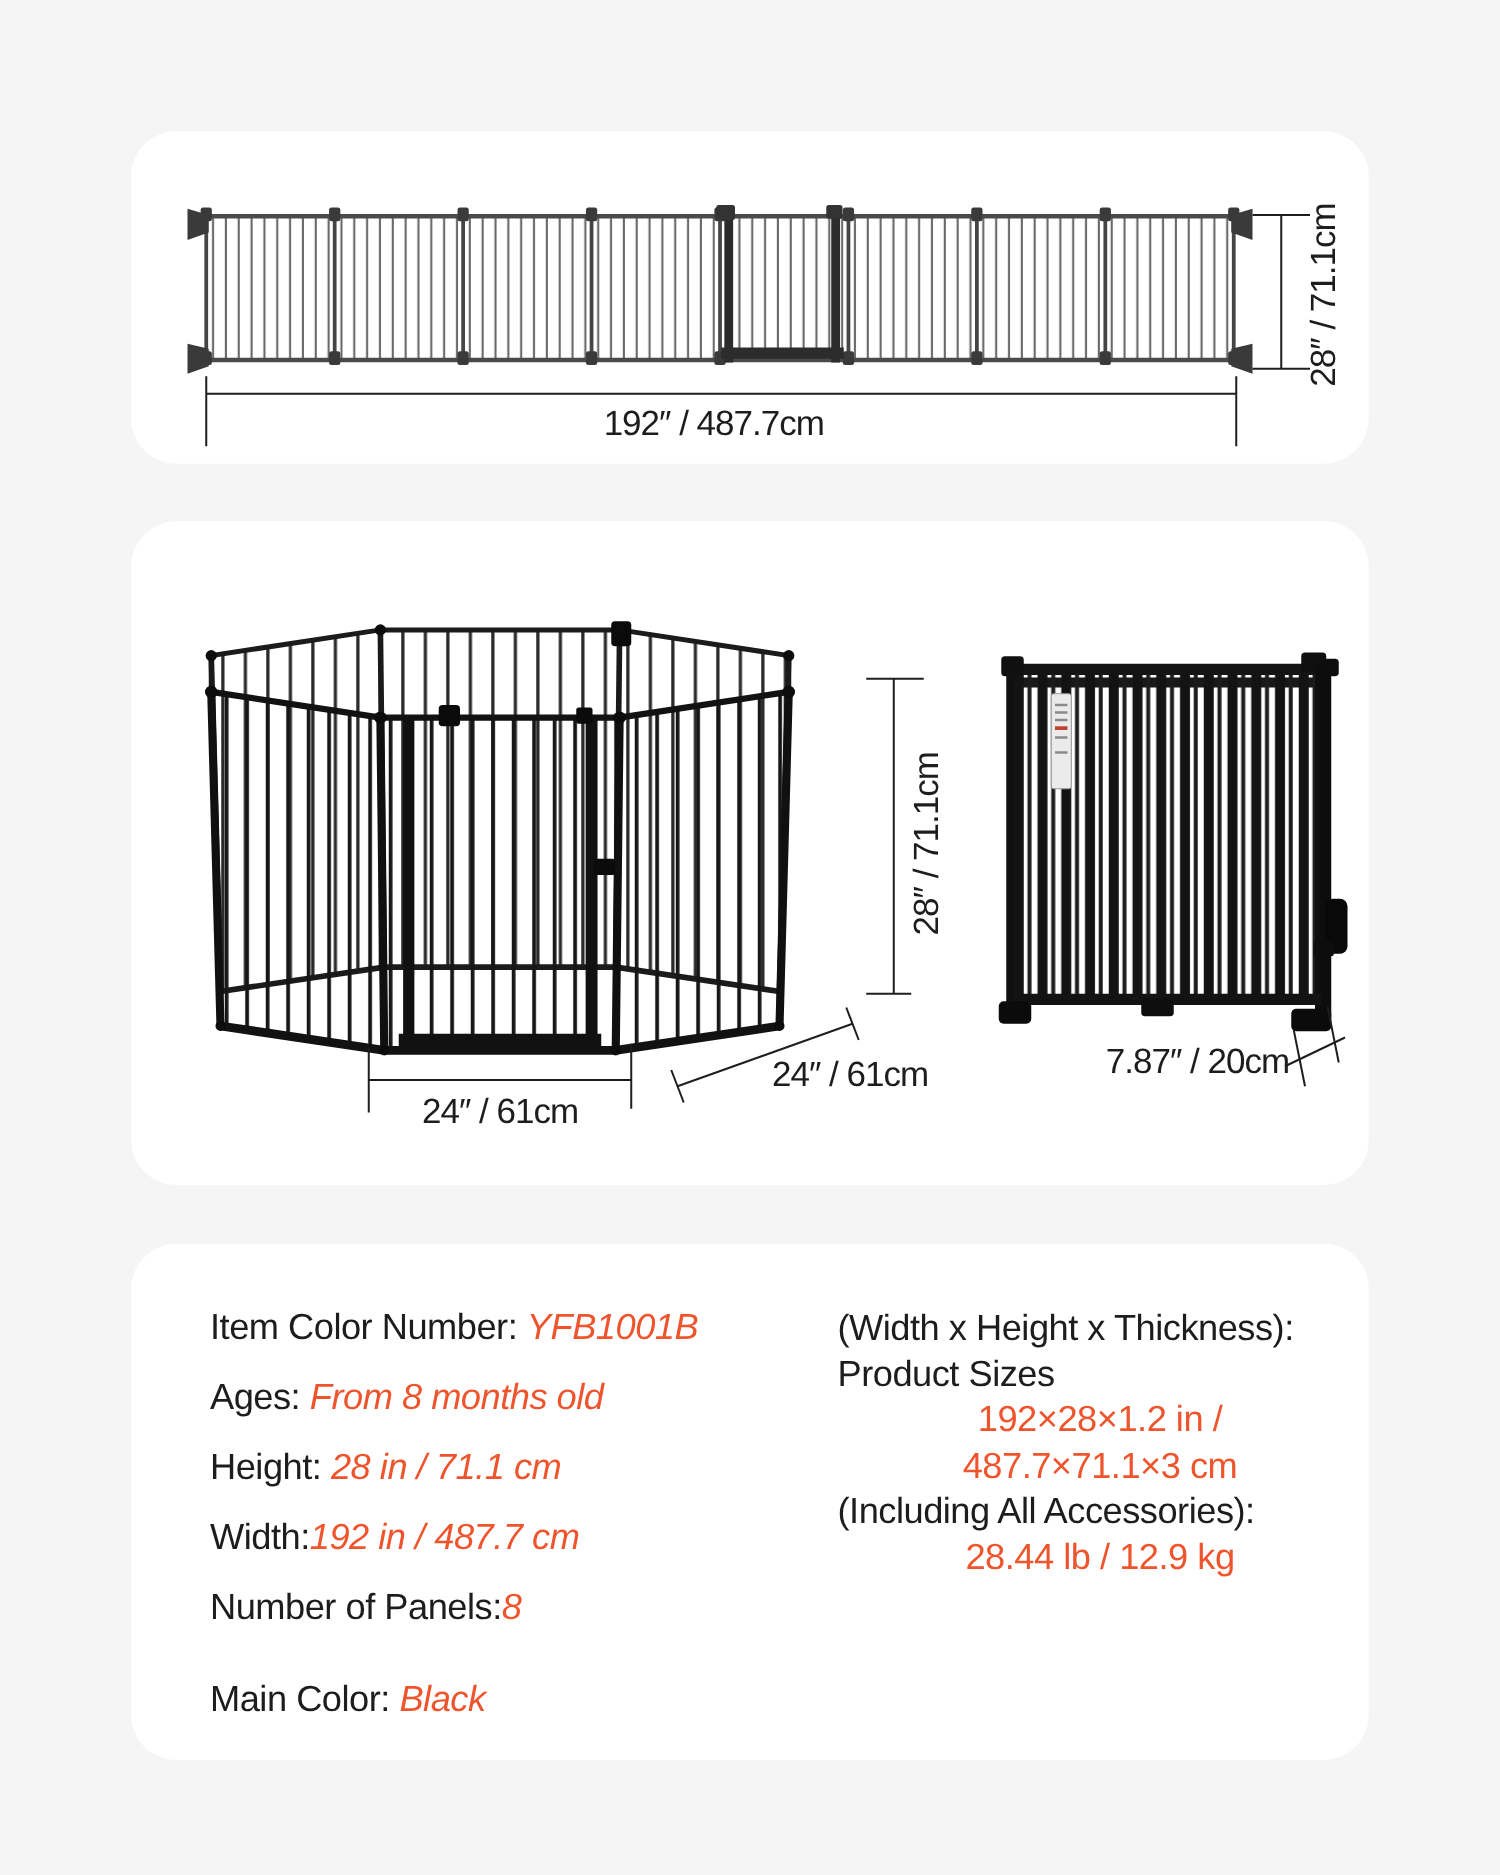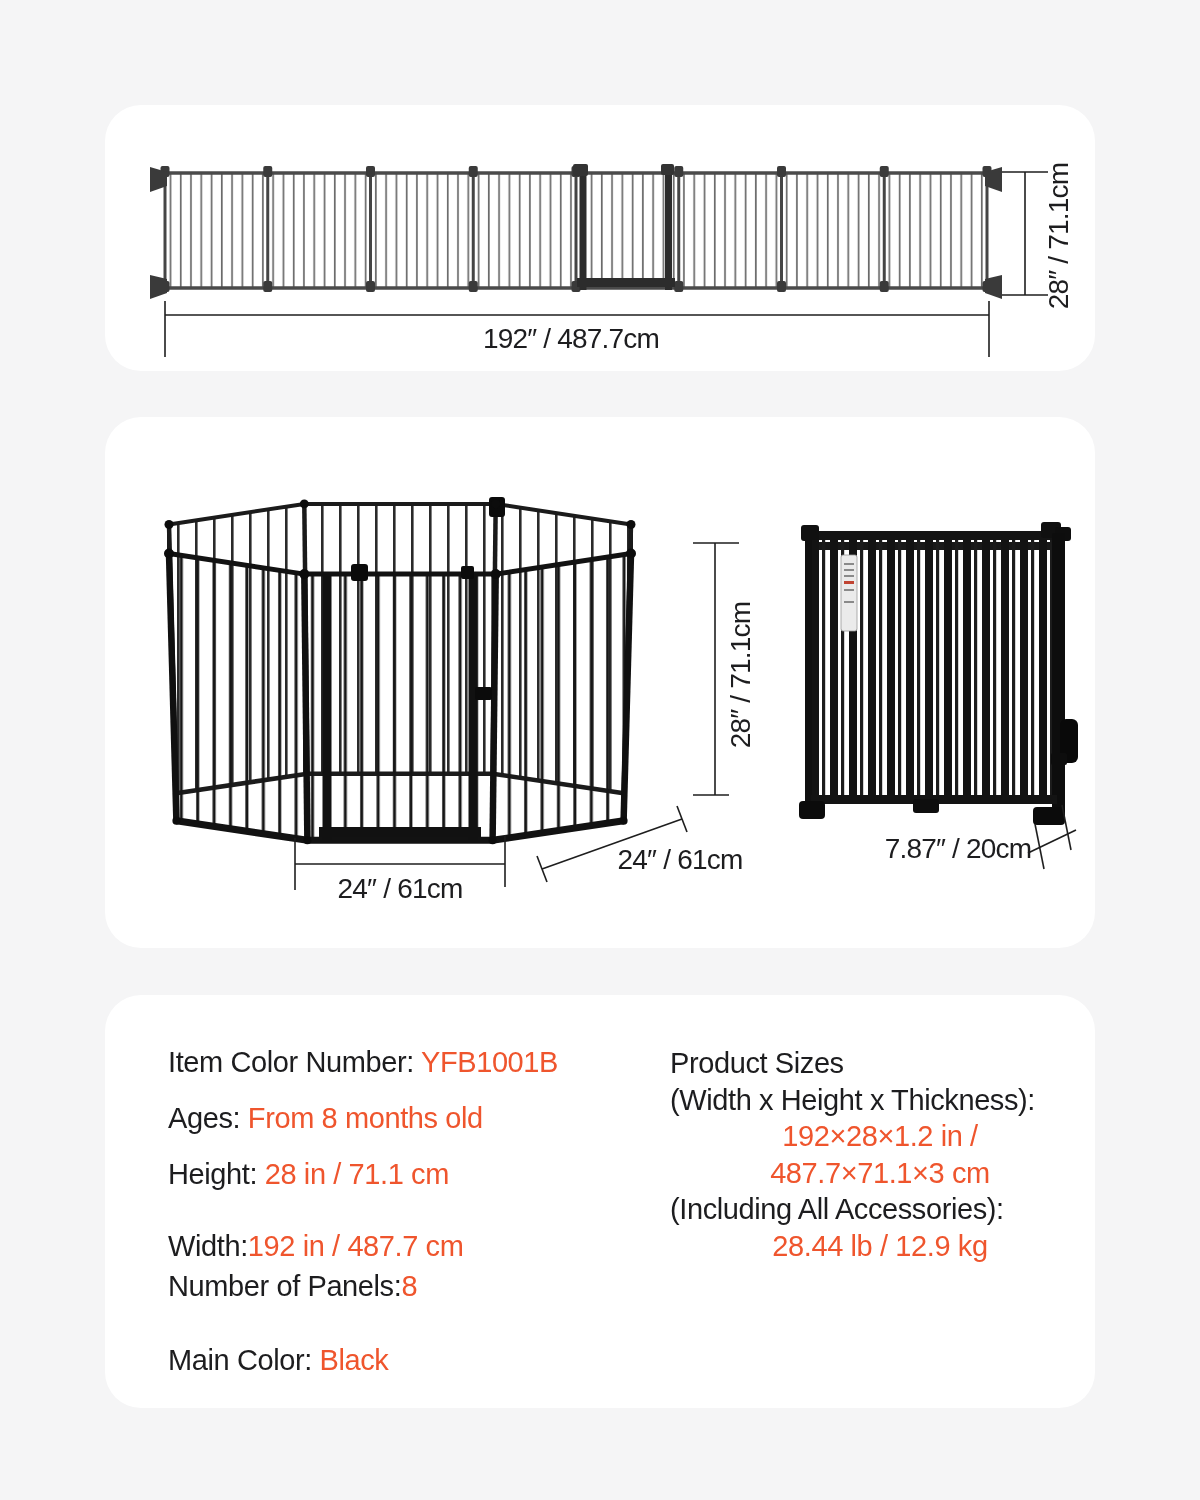--- a/index.html
+++ b/index.html
@@ -12,22 +12,22 @@
   .card-top{top:105px;height:266px;}
   .card-mid{top:417px;height:531px;}
   .card-specs{top:995px;height:413px;}
   svg{display:block;}
   .dim-label{
     font-family:"Liberation Sans","DejaVu Sans",sans-serif;
     font-size:28px;letter-spacing:-0.8px;fill:var(--ink);
   }
   .spec-row{position:absolute;left:63px;font-size:29px;letter-spacing:-0.4px;
     color:var(--ink);line-height:34px;white-space:pre;}
-  .spec-row .value{color:var(--accent);}
-  .r1{top:50px}.r2{top:106px}.r3{top:162px}.r4{top:234px}.r5{top:274px}.r6{top:348px}
+  .spec-row .value{color:var(--accent);font-style:italic;}
+  .r1{top:50px}.r2{top:106px}.r3{top:162px}.r4{top:218px}.r5{top:274px}.r6{top:348px}
   .spec-right{position:absolute;left:565px;top:50px;width:420px;font-size:29px;
     letter-spacing:-0.4px;color:var(--ink);}
   .spec-right p{margin:0;line-height:36.5px;}
   .spec-right .block2{margin-top:17px;}
   .spec-right .value{color:var(--accent);text-align:center;}
 </style>
 </head>
 <body>
 
 <div class="page">
@@ -242,22 +242,22 @@
   <div class="card card-specs">
 
     <div class="spec-row r1"><span>Item Color Number: </span><span class="value">YFB1001B</span></div>
     <div class="spec-row r2"><span>Ages: </span><span class="value">From 8 months old</span></div>
     <div class="spec-row r3"><span>Height: </span><span class="value">28 in / 71.1 cm</span></div>
     <div class="spec-row r4"><span>Width:</span><span class="value">192 in / 487.7 cm</span></div>
     <div class="spec-row r5"><span>Number of Panels:</span><span class="value">8</span></div>
     <div class="spec-row r6"><span>Main Color: </span><span class="value">Black</span></div>
 
     <div class="spec-right">
+      <p>(Width x Height x Thickness):</p>
       <p>Product Sizes</p>
-      <p>(Width x Height x Thickness):</p>
       <p class="value">192×28×1.2 in /</p>
       <p class="value">487.7×71.1×3 cm</p>
       <p>(Including All Accessories):</p>
       <p class="value">28.44 lb / 12.9 kg</p>
     </div>
   </div>
 
 </div>
 
 </body></html>

